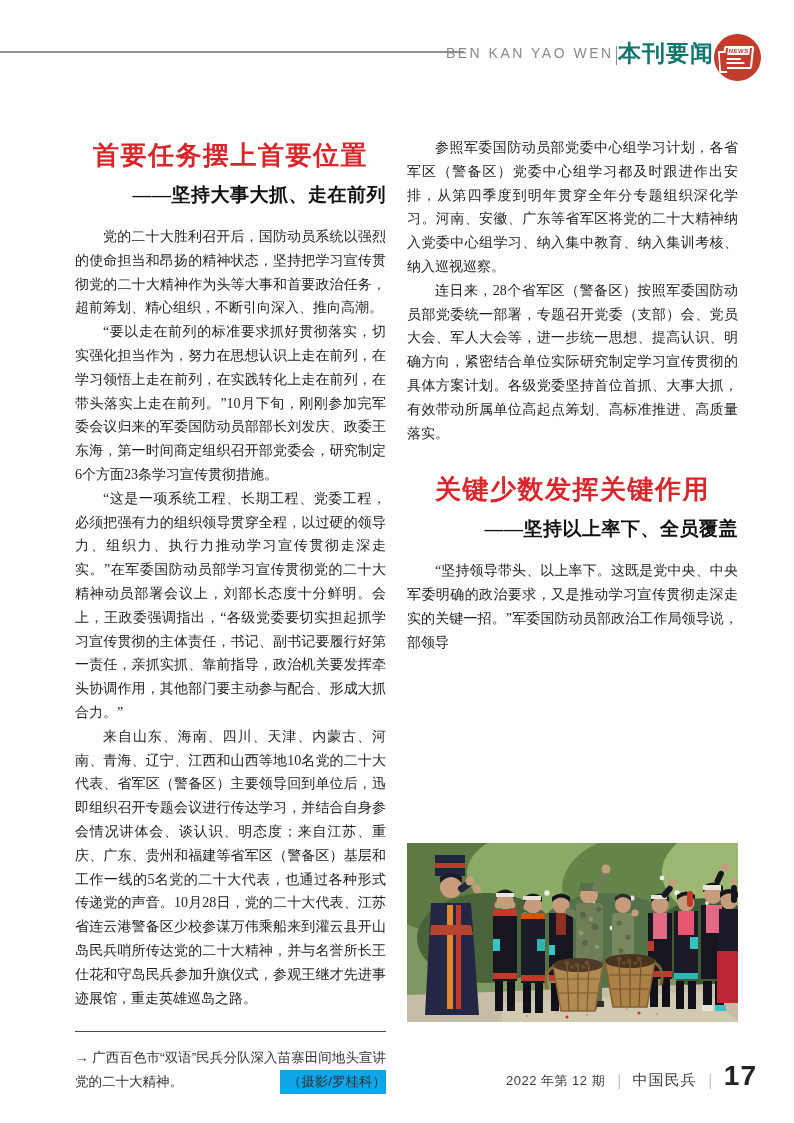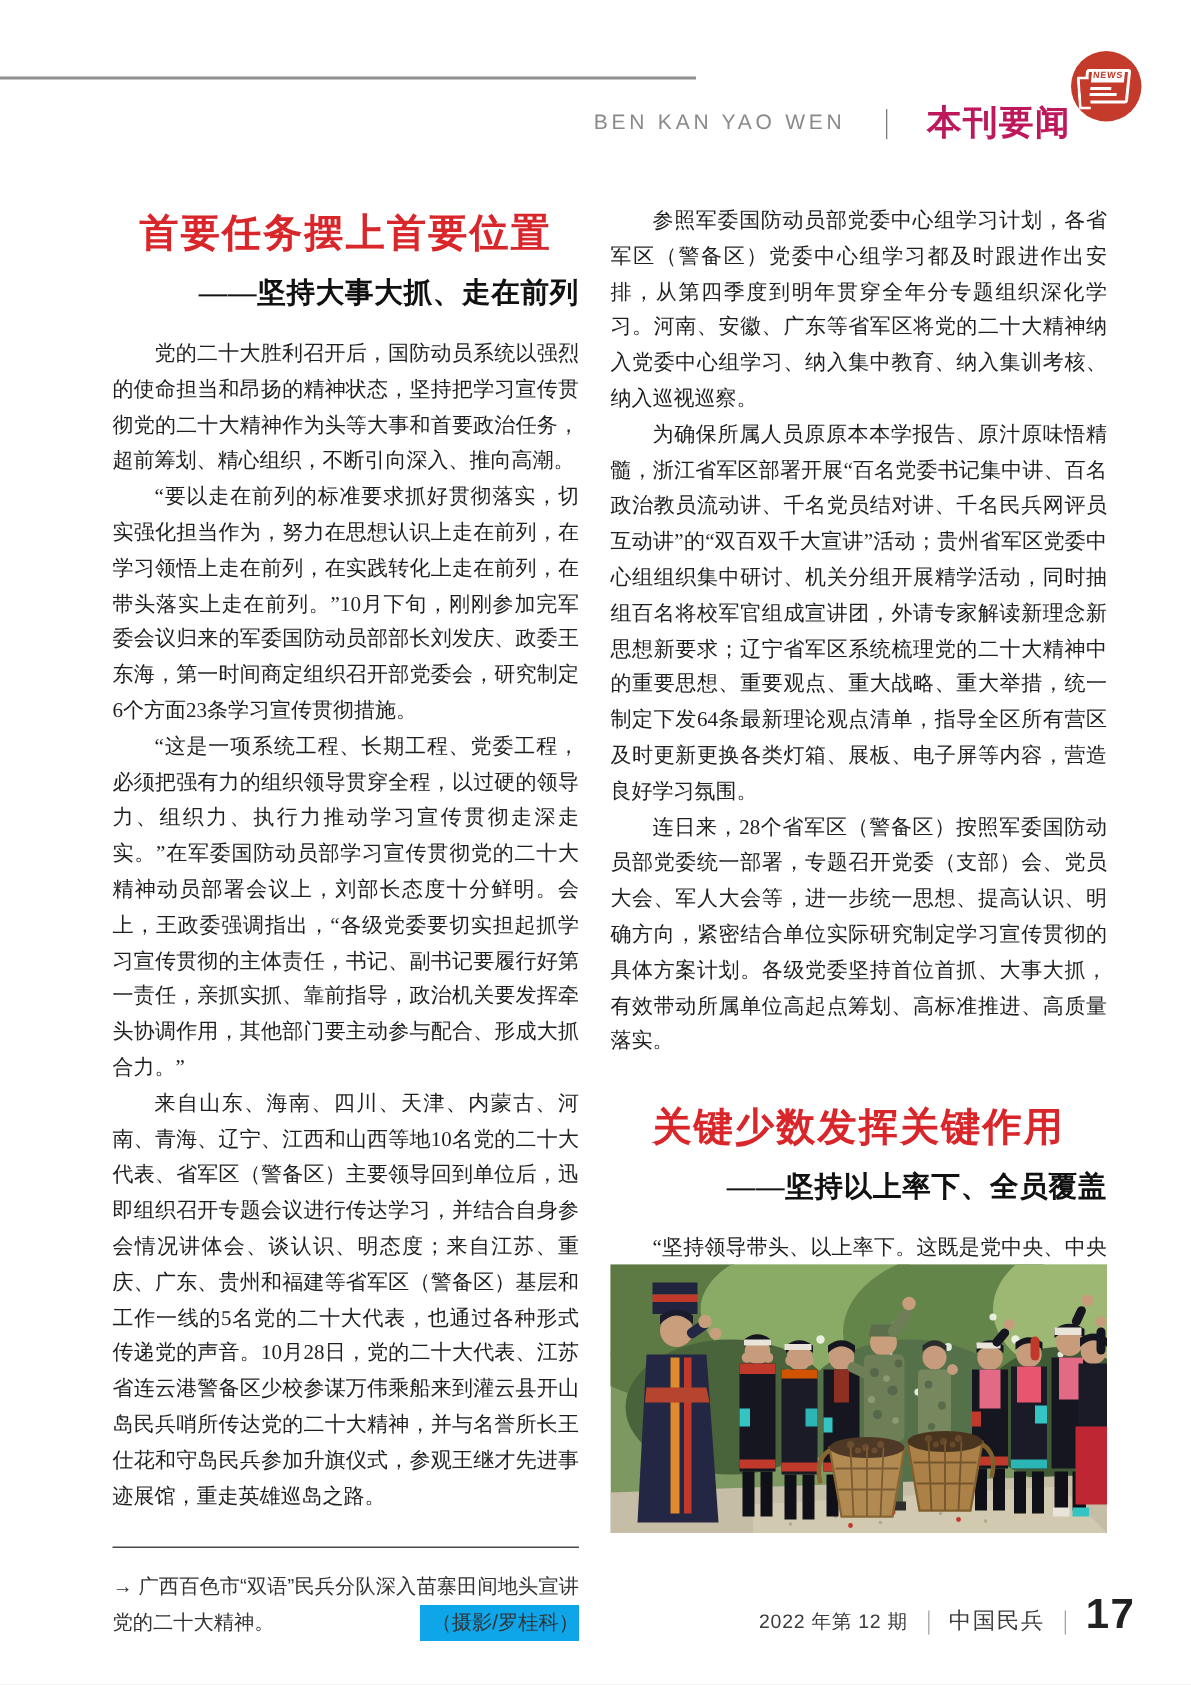--- a/index.html
+++ b/index.html
@@ -1,26 +1,26 @@
 <!DOCTYPE html>
 <html><head>
 <meta charset="utf-8">
 <style>
   html,body{margin:0;padding:0;background:#e8e8e8;}
   .page{position:relative;width:794px;height:1123px;background:#ffffff;margin:0 auto;
         overflow:hidden;font-family:"Liberation Serif",serif;}
   
   .hdr-rule{position:absolute;left:0;top:51px;width:464px;height:2px;background:#909090;}
   .hdr-text{position:absolute;left:464px;top:36px;width:250px;height:34px;
-            display:flex;align-items:center;justify-content:flex-end;gap:25px;margin-top:28px;}
+            display:flex;align-items:center;justify-content:flex-end;gap:0;}
   .hdr-latin{font-family:"Liberation Sans",sans-serif;font-size:14px;color:#8a8a8a;
              letter-spacing:2.5px;white-space:nowrap;}
   .hdr-div{color:#555;font-size:22px;font-weight:100;transform:scaleX(.6);}
   .hdr-cn{font-family:"Liberation Sans",sans-serif;font-size:23px;font-weight:bold;
-          color:#be185d;white-space:nowrap;letter-spacing:1px;}
+          color:#0f766e;white-space:nowrap;letter-spacing:1px;}
   .news-badge{position:absolute;left:714px;top:34px;width:47px;height:47px;border-radius:50%;
               background:#c43a2b;display:flex;align-items:center;justify-content:center;}
   .news-paper{position:relative;width:26px;height:19px;background:#c43a2b;border:2px solid #fff;
               border-radius:2px;transform:skewX(-6deg);}
   .news-word{position:absolute;top:0px;left:2px;right:2px;height:7px;background:#fff;
              color:#c43a2b;font-family:"Liberation Sans",sans-serif;font-size:6px;font-weight:bold;
              line-height:7px;text-align:center;letter-spacing:.5px;}
   .news-line{position:absolute;left:2px;height:2px;background:#fff;}
   .news-line.l1{top:10px;width:14px;}
   .news-line.l2{top:14px;width:18px;}
@@ -81,21 +81,20 @@
     <hr class="cap-rule">
     <div class="caption">
       <span>→</span>
       <span>广西百色市“双语”民兵分队深入苗寨田间地头宣讲党的二十大精神。</span>
       <span class="cap-credit">（摄影/罗桂科）</span>
     </div>
   </div>
 
   <div class="col col-right">
     <p class="body">参照军委国防动员部党委中心组学习计划，各省军区（警备区）党委中心组学习都及时跟进作出安排，从第四季度到明年贯穿全年分专题组织深化学习。河南、安徽、广东等省军区将党的二十大精神纳入党委中心组学习、纳入集中教育、纳入集训考核、纳入巡视巡察。</p>
-    <p class="body">为确保所属人员原原本本学报告、原汁原味悟精髓，浙江省军区部署开展“百名党委书记集中讲、百名政治教员流动讲、千名党员结对讲、千名民兵网评员互动讲”的“双百双千大宣讲”活动；贵州省军区党委中心组组织集中研讨、机关分组开展精学活动，同时抽组百名将校军官组成宣讲团，外请专家解读新理念新思想新要求；辽宁省军区系统梳理党的二十大精神中的重要思想、重要观点、重大战略、重大举措，统一制定下发64条最新理论观点清单，指导全区所有营区及时更新更换各类灯箱、展板、电子屏等内容，营造良好学习氛围。</p>
     <p class="body">连日来，28个省军区（警备区）按照军委国防动员部党委统一部署，专题召开党委（支部）会、党员大会、军人大会等，进一步统一思想、提高认识、明确方向，紧密结合单位实际研究制定学习宣传贯彻的具体方案计划。各级党委坚持首位首抓、大事大抓，有效带动所属单位高起点筹划、高标准推进、高质量落实。</p>
     <h2 class="sec-title sec2">关键少数发挥关键作用</h2>
     <div class="sec-sub">——坚持以上率下、全员覆盖</div>
     <p class="body">“坚持领导带头、以上率下。这既是党中央、中央军委明确的政治要求，又是推动学习宣传贯彻走深走实的关键一招。”军委国防动员部政治工作局领导说，部领导</p>
   </div>
 
   <svg class="photo" viewBox="0 0 331 179" role="img" aria-label="广西百色市“双语”民兵分队深入苗寨田间地头宣讲党的二十大精神">
 
     <rect width="331" height="179" fill="#7d9861"></rect>
     <ellipse cx="40" cy="40" rx="70" ry="50" fill="#5d7a44"></ellipse>

